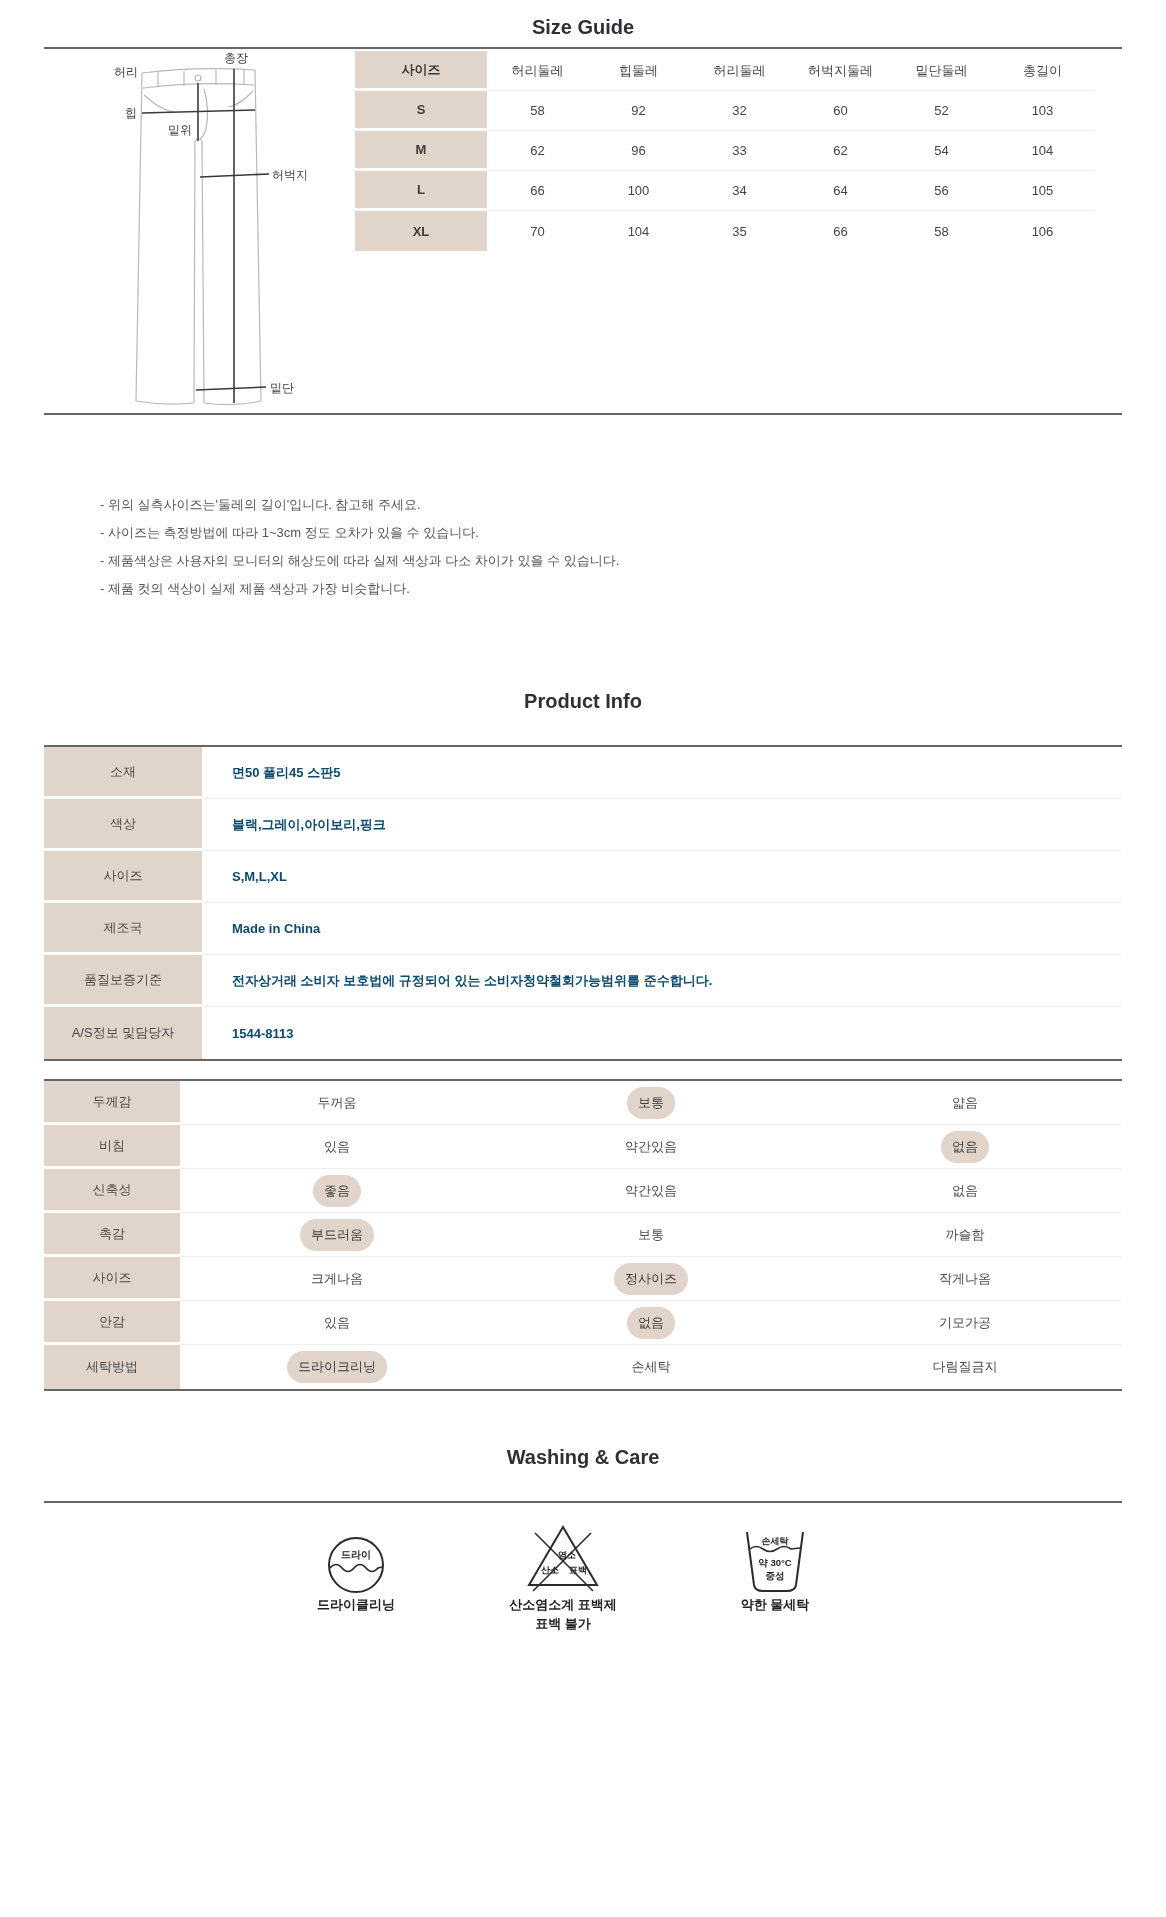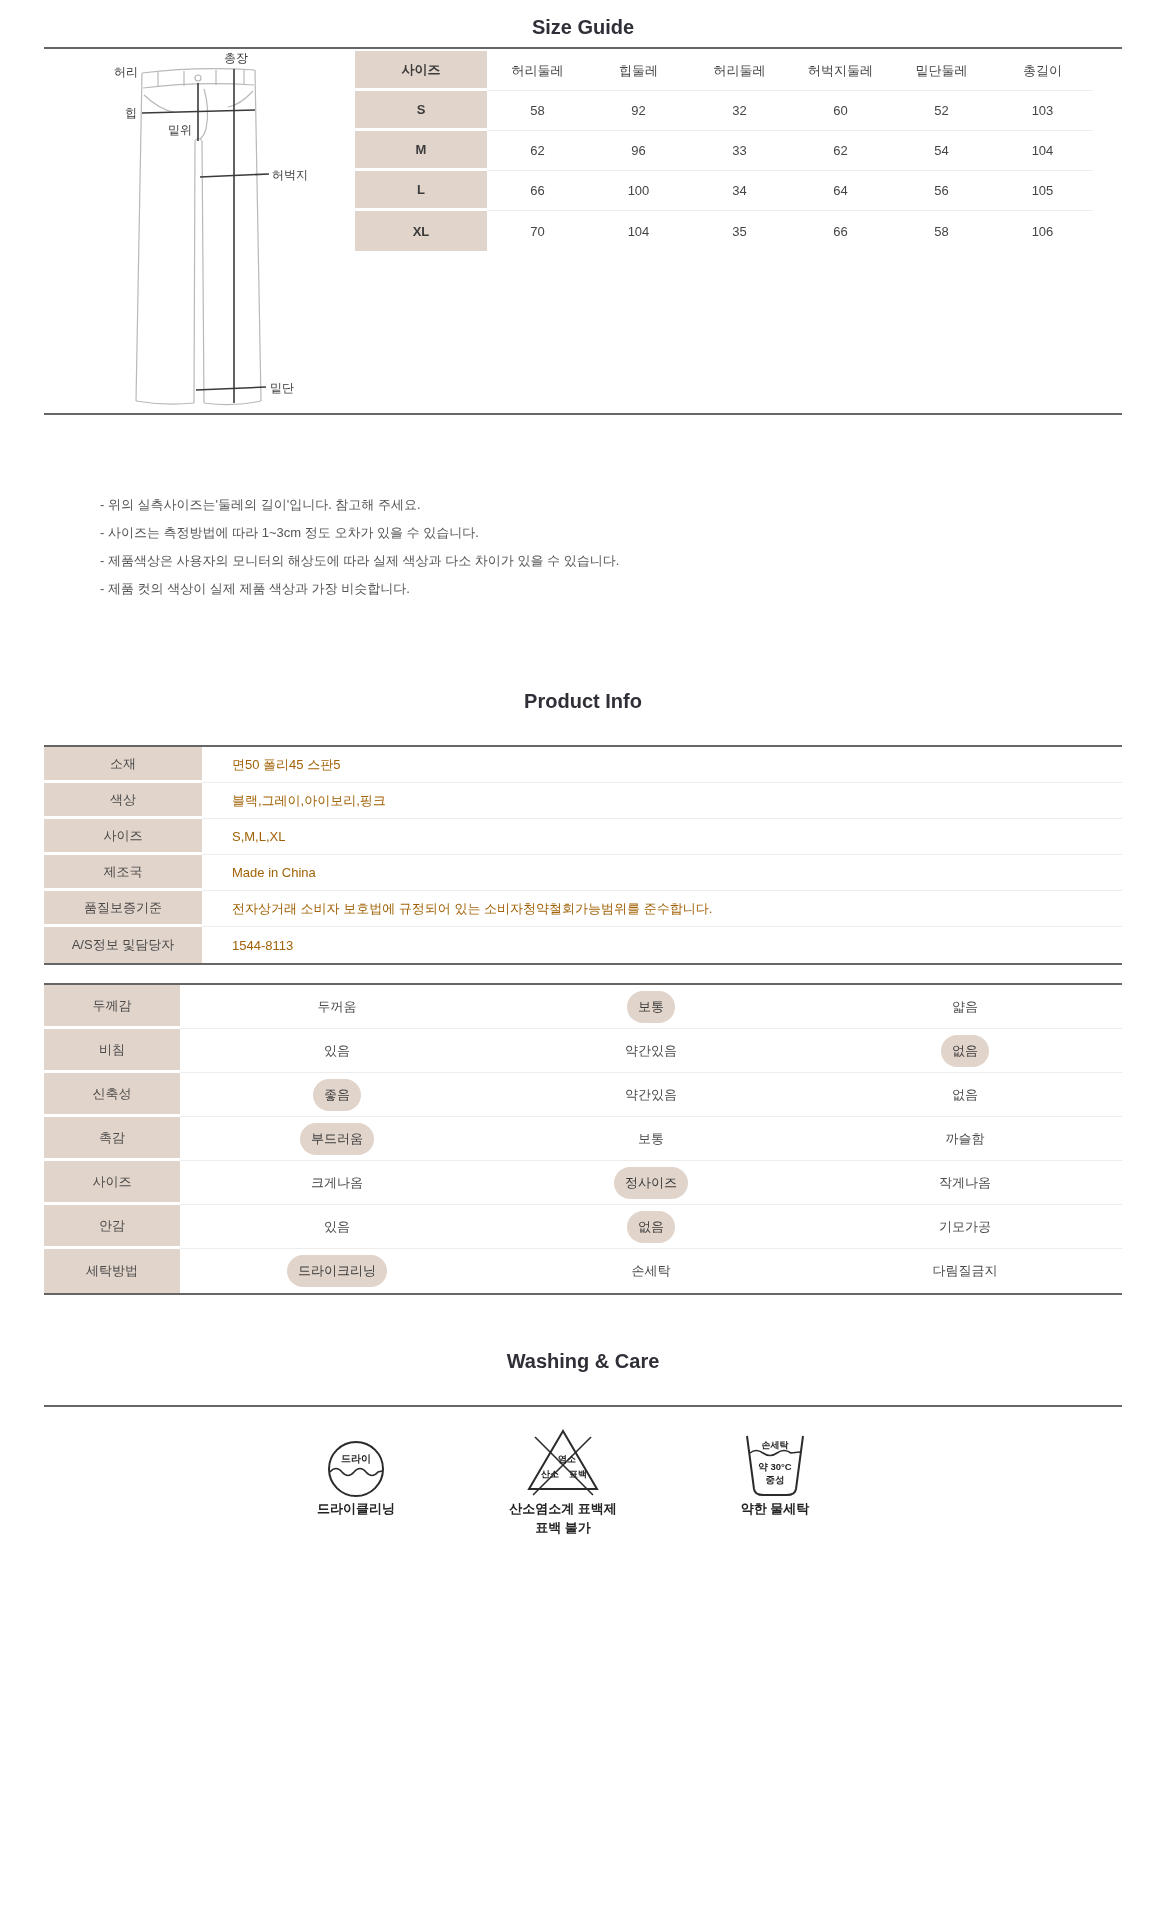--- a/index.html
+++ b/index.html
@@ -43,29 +43,30 @@
   .notes { margin: 76px 0 0 100px; }
   .notes p { font-size: 13px; color: #555; line-height: 28px; }
 
   
   #pi-title { margin-top: 84px; }
   .pi-table {
     margin: 30px 44px 0; width: 1078px; table-layout: fixed;
     border-top: 2px solid var(--line-dark, #666);
     border-bottom: 2px solid var(--line-dark, #666);
   }
-  .pi-table th, .pi-table td { height: 36px; vertical-align: middle; font-size: 13px; }
+  .pi-table th, .pi-table td { height: 52px; vertical-align: middle; font-size: 13px; }
   .pi-table .lab {
     width: 158px; background: var(--pink, #e1d4cb);
     font-weight: 400; color: #4a4a4a; text-align: center;
     border-bottom: 3px solid #fff;
   }
   .pi-table td {
-    text-align: left; padding-left: 30px; color: #a16207;
+    text-align: left; padding-left: 30px; color: #0c4a6e;
     border-bottom: 1px solid #ededed;
+    font-weight: bold;
   }
   .pi-table tr:last-child th, .pi-table tr:last-child td { border-bottom: none; }
 
   
   #fb-title { margin-top: 118px; }
   .fb-table {
     margin: 18px 44px 0; width: 1078px; table-layout: fixed;
     border-top: 2px solid var(--line-dark, #666);
     border-bottom: 2px solid var(--line-dark, #666);
   }

